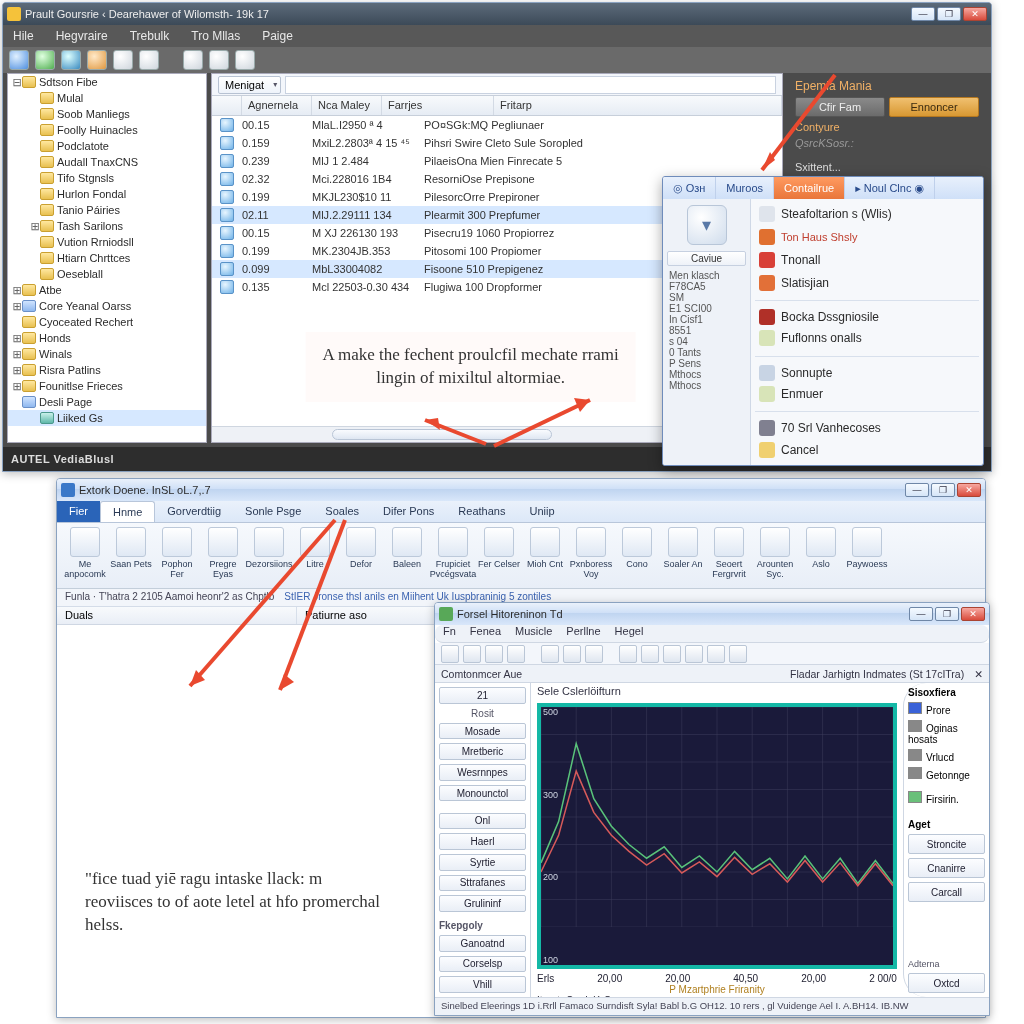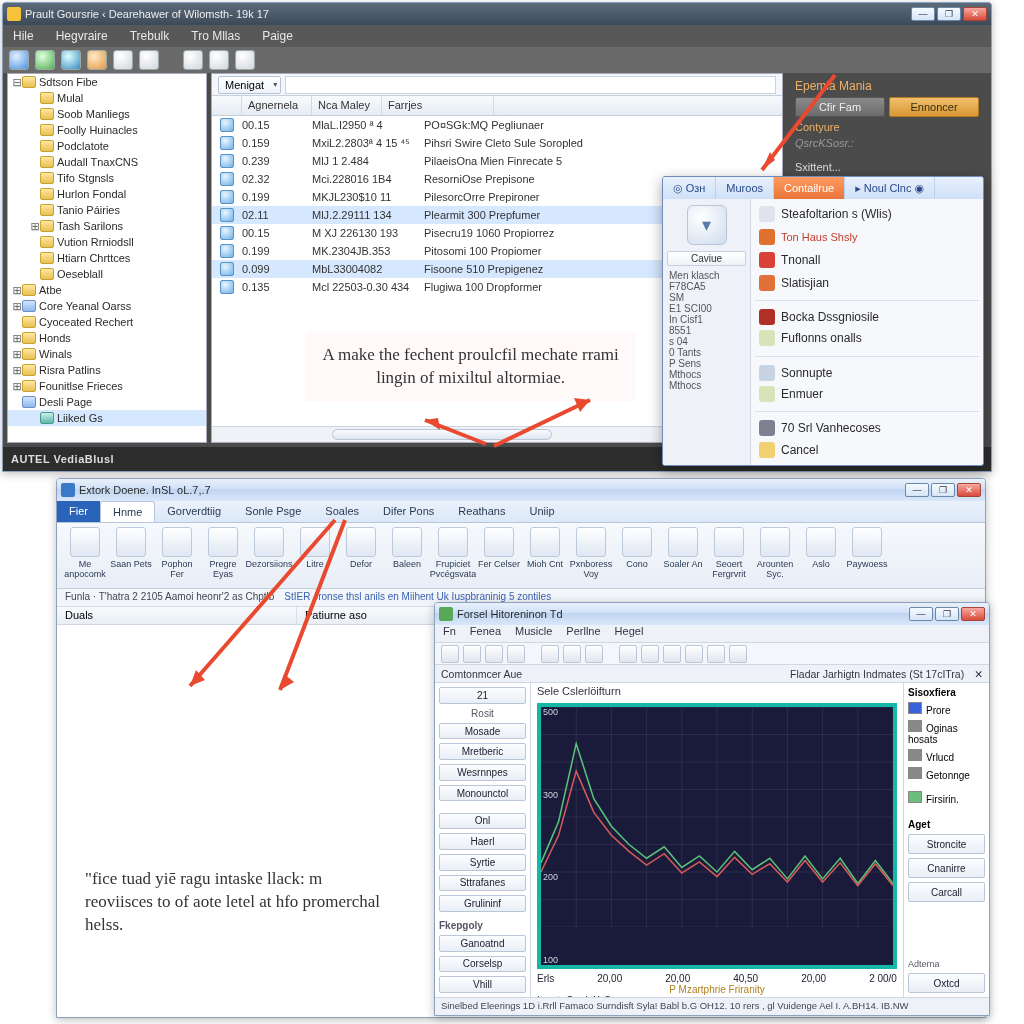--- a/index.html
+++ b/index.html
@@ -88,34 +88,34 @@
 .rb{ width:44px; display:flex; flex-direction:column; align-items:center; gap:2px; font-size:9px; color:#2a3a55; text-align:center;}
 .rb .ri{ width:30px; height:30px; background:linear-gradient(#fff,#dfe8f4); border:1px solid #bcc9da; border-radius:3px;}
 #w2 .infobar{ height:18px; background:#f2f5fa; border-bottom:1px solid #d4dce8; font-size:10px; color:#445; padding:2px 8px; display:flex; gap:10px;}
 #w2 .colhdr{ height:18px; background:linear-gradient(#f8fafc,#e9eef6); border-bottom:1px solid #cfd7e3; display:flex; font-size:11px;}
 #w2 .colhdr div{ padding:2px 8px; border-right:1px solid #d7dfea;}
 #w2 .canvas{ position:absolute; left:0; right:0; top:150px; bottom:0; background:#fff;}
 .callout2{ position:absolute; left:28px; bottom:80px; width:300px; font-size:17px; font-family:Georgia,serif; color:#333; line-height:1.35;}
 
 
 #w3{ left:434px; top:602px; width:556px; height:414px; }
-#w3 .menubar{ height:18px; background:#eef2f8; display:flex; gap:14px; padding:0 8px; font-size:11px; color:#334; border-bottom:1px solid #cfd7e3;}
+#w3 .menubar{ height:18px; background:#eef2f8; display:flex; gap:14px; padding:0 8px; font-size:11px; color:#334; border-bottom:1px solid #cfd7e3;border-radius:8px;}
 #w3 .tb{ height:22px; background:#f3f6fb; border-bottom:1px solid #cfd7e3; display:flex; align-items:center; gap:4px; padding:0 6px;}
 #w3 .tb .ti{ width:18px; height:18px; background:linear-gradient(#fff,#dfe6f0); border:1px solid #bac6d6; border-radius:2px;}
 #w3 .tb2{ height:18px; background:#eef2f8; border-bottom:1px solid #cfd7e3; display:flex; align-items:center; padding:0 6px; font-size:10.5px; color:#334; gap:10px;}
 #w3 .main{ position:absolute; left:0; right:0; top:80px; bottom:18px; display:flex;}
 #w3 .lcol{ width:96px; border-right:1px solid #cfd7e3; padding:4px; display:flex; flex-direction:column; gap:4px; font-size:10px;}
 #w3 .lcol .grp{ color:#556; font-weight:bold; margin-top:4px;}
 .btn3{ height:20px; background:linear-gradient(#fcfdff,#e9eef6); border:1px solid #bac6d6; border-radius:2px; display:flex; align-items:center; justify-content:center; font-size:10px; color:#223;}
 #w3 .chartwrap{ flex:1; display:flex; flex-direction:column;}
 #w3 .ctitle{ height:18px; font-size:11px; color:#334; padding:2px 6px;}
 #w3 .plot{ flex:1; margin:2px 6px; border:4px solid #14b8a6; background:#1a1a3a; position:relative;}
 #w3 .plot svg{position:absolute; inset:0;}
 #w3 .xaxis{ height:26px; padding:2px 6px; font-size:10px; color:#445;}
-#w3 .rcol{ width:86px; border-left:1px solid #cfd7e3; padding:4px; display:flex; flex-direction:column; gap:4px; font-size:10px;}
+#w3 .rcol{ width:86px; border-left:1px solid #cfd7e3; padding:4px; display:flex; flex-direction:column; gap:4px; font-size:10px;border-radius:23px;}
 #w3 .rcol .sw{ width:14px; height:12px; display:inline-block; margin-right:4px; border:1px solid #888;}
 #w3 .status{ position:absolute; left:0; right:0; bottom:0; height:18px; background:#eef2f8; border-top:1px solid #cfd7e3; font-size:9.5px; color:#445; padding:2px 6px; white-space:nowrap; overflow:hidden;}
 
 
 .arrow{ position:absolute; pointer-events:none; }
 .arrow line{ stroke:#e9492f; stroke-width:4; }
 .arrow polygon{ fill:#e9492f; }
 </style>
 </head>
 <body>
@@ -268,20 +268,21 @@
         <div class="dd">
             <span>Menigat</span>
           </div>
         <div style="flex:1; height:18px; border:1px solid #c9d2e0; background:#fff;"></div>
       </div>
       <div class="thead">
         <div class="c-icon"></div>
         <div class="c-a">Agnernela</div>
         <div class="c-a">Nca Maley</div>
         <div class="c-b">Farrjes</div>
+        <div class="c-c">Fritarp</div>
       </div>
       <div id="rows">
           <div class="trow">
             <div class="ricon">
               <span></span>
             </div>
             <div class="c-a" style="width:70px">00.15</div>
             <div class="c-b" style="width:112px">MlaL.I2950 ª 4</div>
             <div class="c-c">PO¤SGk:MQ Pegliunaer</div>
           </div>

